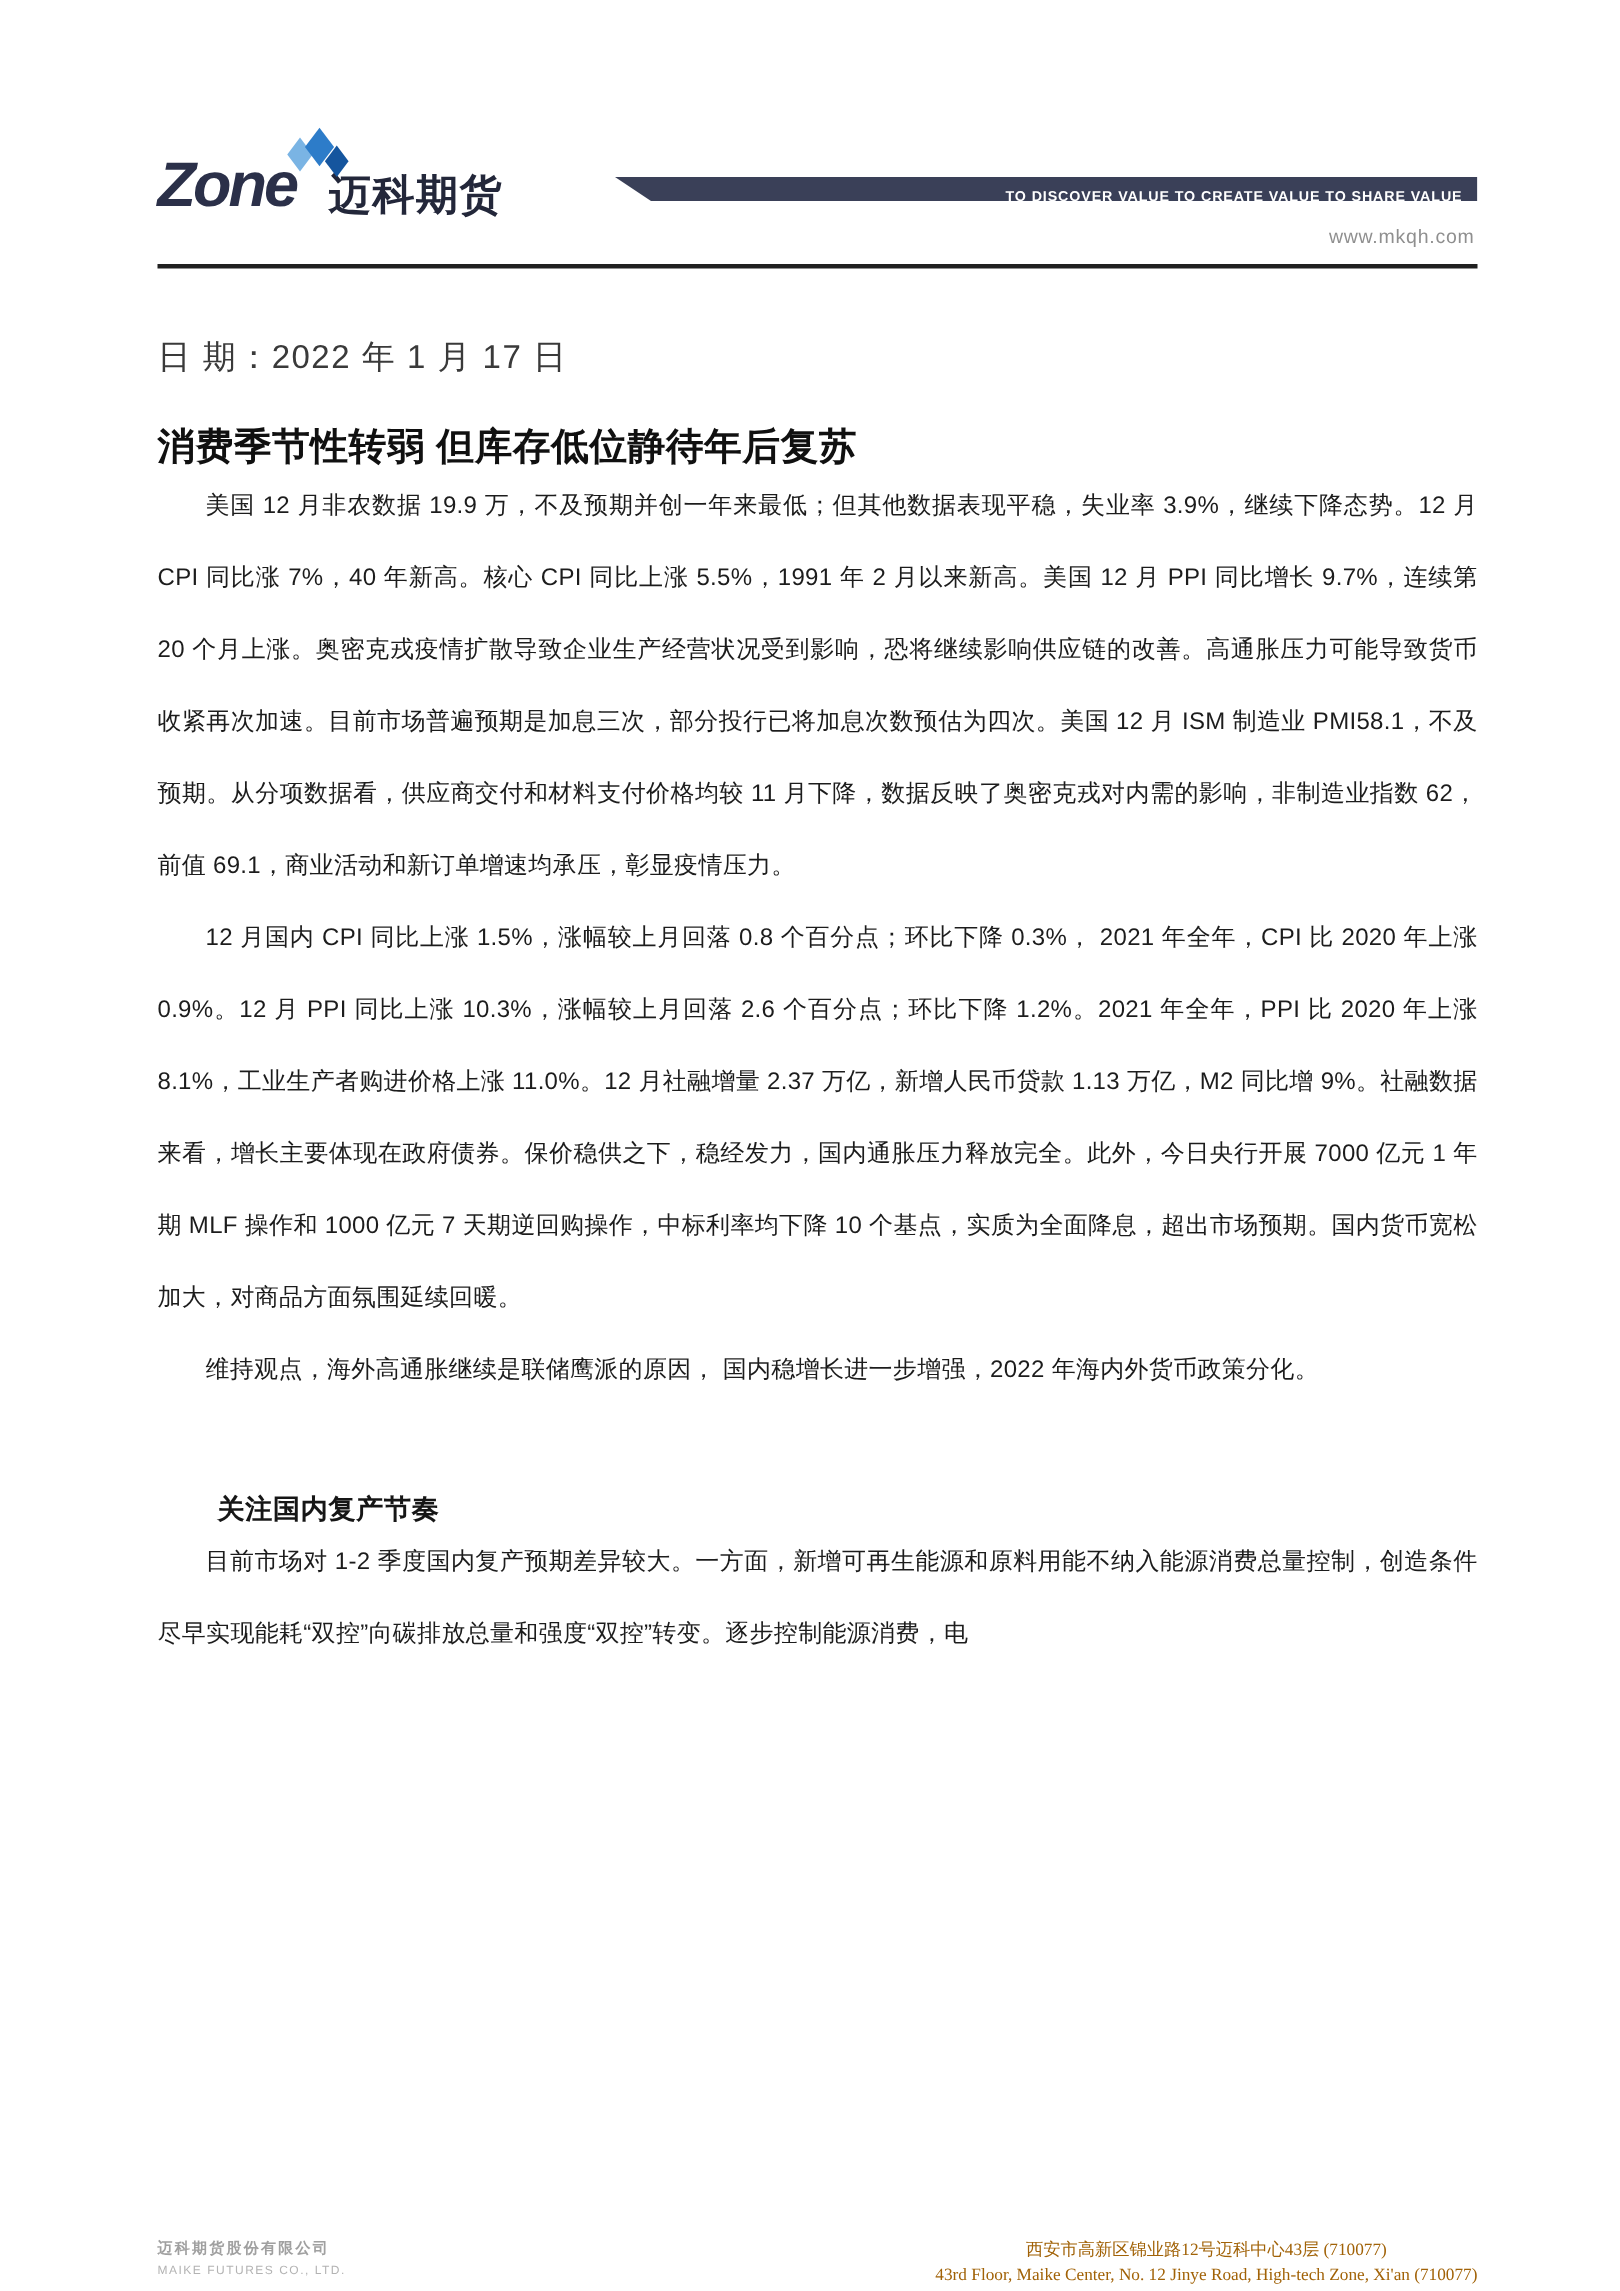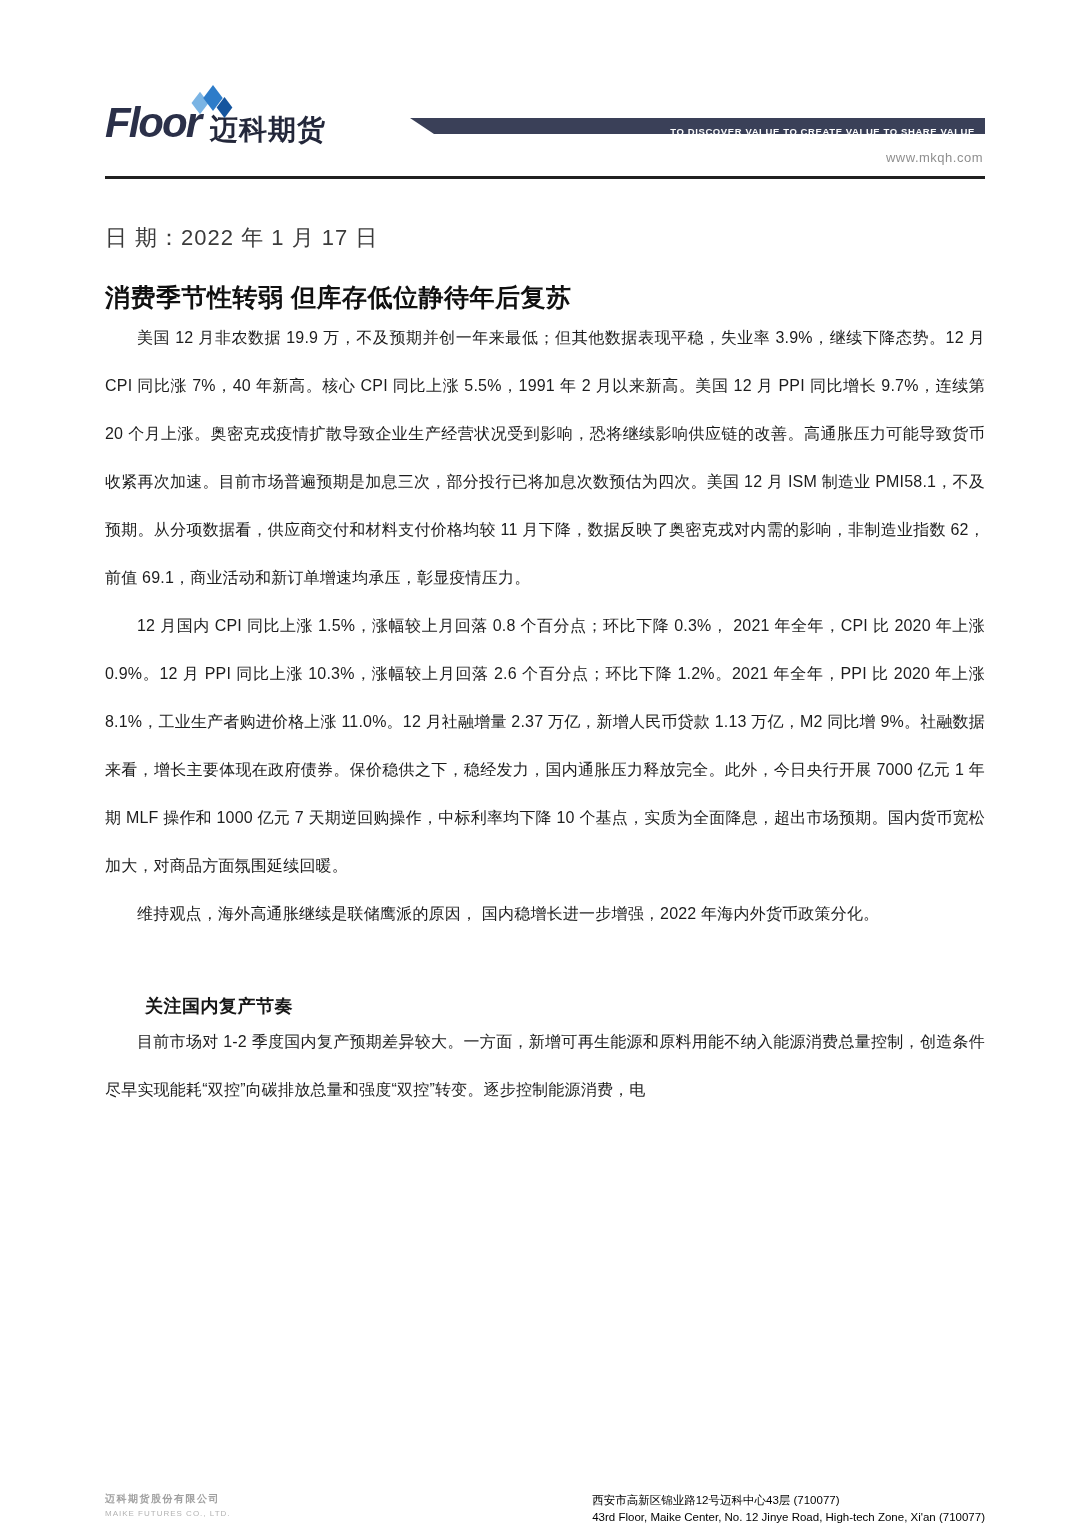--- a/index.html
+++ b/index.html
@@ -45,21 +45,21 @@
   }
   .diamonds{
     position:absolute;left:86px;top:-14px;width:60px;height:30px;z-index:1;
   }
   .diamonds i{position:absolute;display:block;}
   .diamond-light{width:14px;height:14px;background:var(--diamond-light);transform:rotate(45deg) skew(8deg,8deg);left:2px;top:8px;}
   .diamond-mid{width:16px;height:16px;background:var(--diamond-mid);transform:rotate(45deg) skew(8deg,8deg);left:14px;top:2px;}
   .diamond-dark{width:13px;height:13px;background:var(--diamond-dark);transform:rotate(45deg) skew(8deg,8deg);left:27px;top:13px;}
   .logo-cn{
     font-size:28px;font-weight:800;color:#23273a;
-    margin-left:10px;line-height:1.05;letter-spacing:1px;
+    margin-left:22px;line-height:1.05;letter-spacing:1px;
   }
   .banner{
     position:absolute;right:0;top:18px;left:305px;
     height:16px;background:var(--banner);
     clip-path:polygon(0 0,100% 0,100% 100%,24px 100%);
     color:#ffffff;
     font-size:9.5px;font-weight:700;letter-spacing:.6px;
     line-height:28px;text-align:right;
     padding-right:10px;
   }
@@ -100,37 +100,37 @@
   .footer{
     position:absolute;left:105px;right:95px;top:1392px;
     display:flex;justify-content:space-between;align-items:flex-start;
   }
   .company-cn{
     font-size:10px;font-weight:700;color:#a0a0a0;letter-spacing:1.5px;
   }
   .company-en{
     font-size:8px;color:#b3b3b3;letter-spacing:1px;margin-top:3px;
   }
-  .address{text-align:left;color:#000000;}
+  .address{text-align:center;color:#a16207;font-family:Liberation Serif, serif;}
   .address-cn{font-size:11.5px;line-height:17px;}
   .address-en{font-size:11.5px;line-height:17px;}
 </style>
 </head>
 <body>
 
 <div class="page">
 
   <div class="header">
     <div class="logo">
       <span class="diamonds">
         <i class="diamond-light"></i>
         <i class="diamond-mid"></i>
         <i class="diamond-dark"></i>
       </span>
-      <span class="logo-en">Floor</span>
+      <span class="logo-en">Zone</span>
       <span class="logo-cn">迈科期货</span>
     </div>
     <div class="banner">TO DISCOVER VALUE TO CREATE VALUE  TO SHARE VALUE</div>
     <div class="website">www.mkqh.com</div>
   </div>
 
   <div class="rule"></div>
 
   <div class="date-line">日 期：2022 年 1 月 17 日</div>
 

